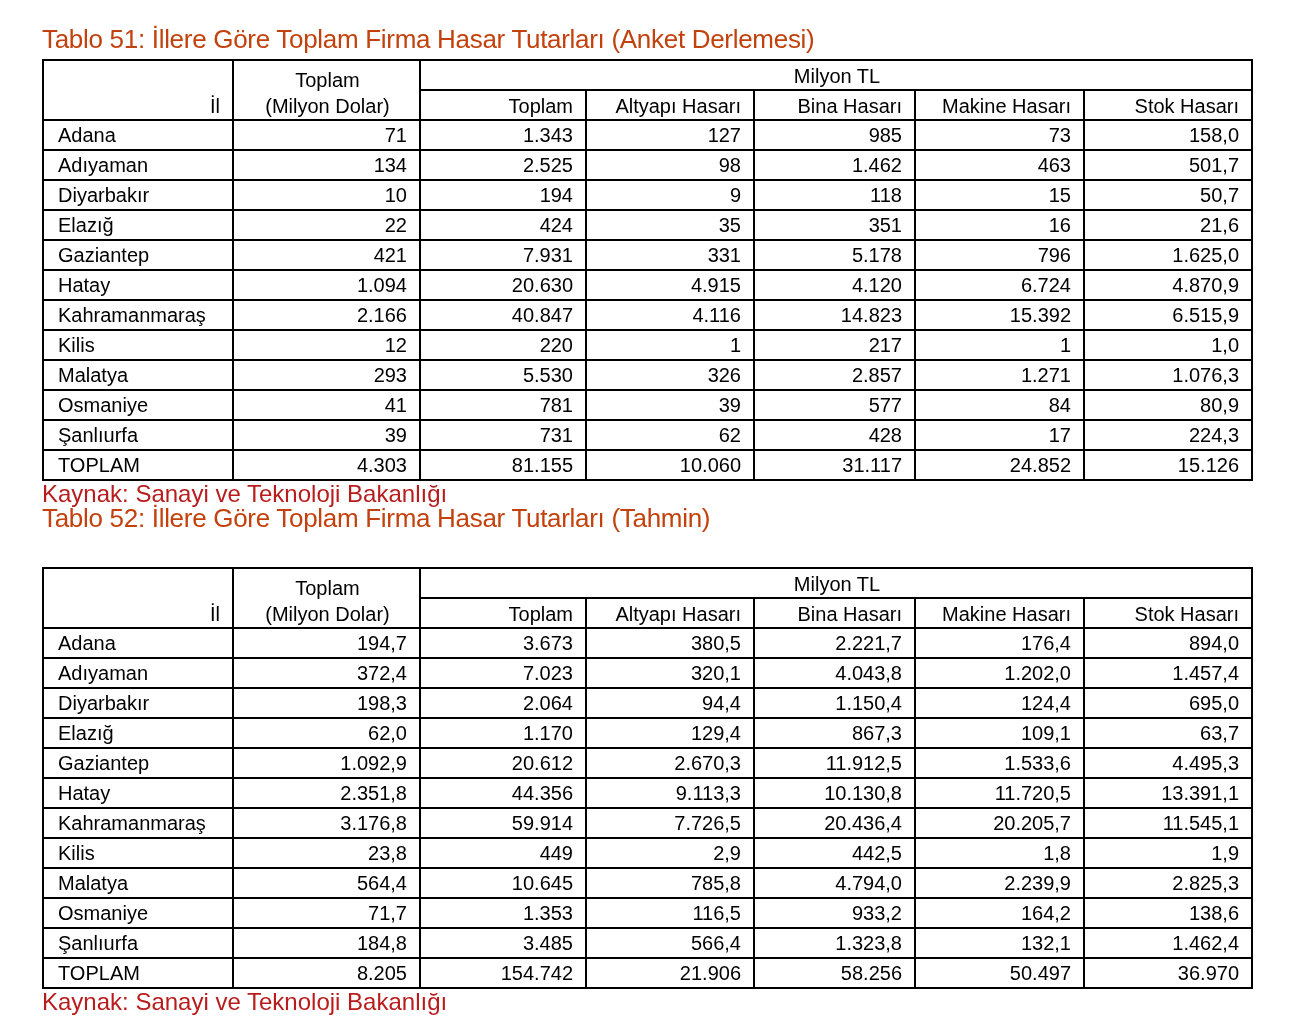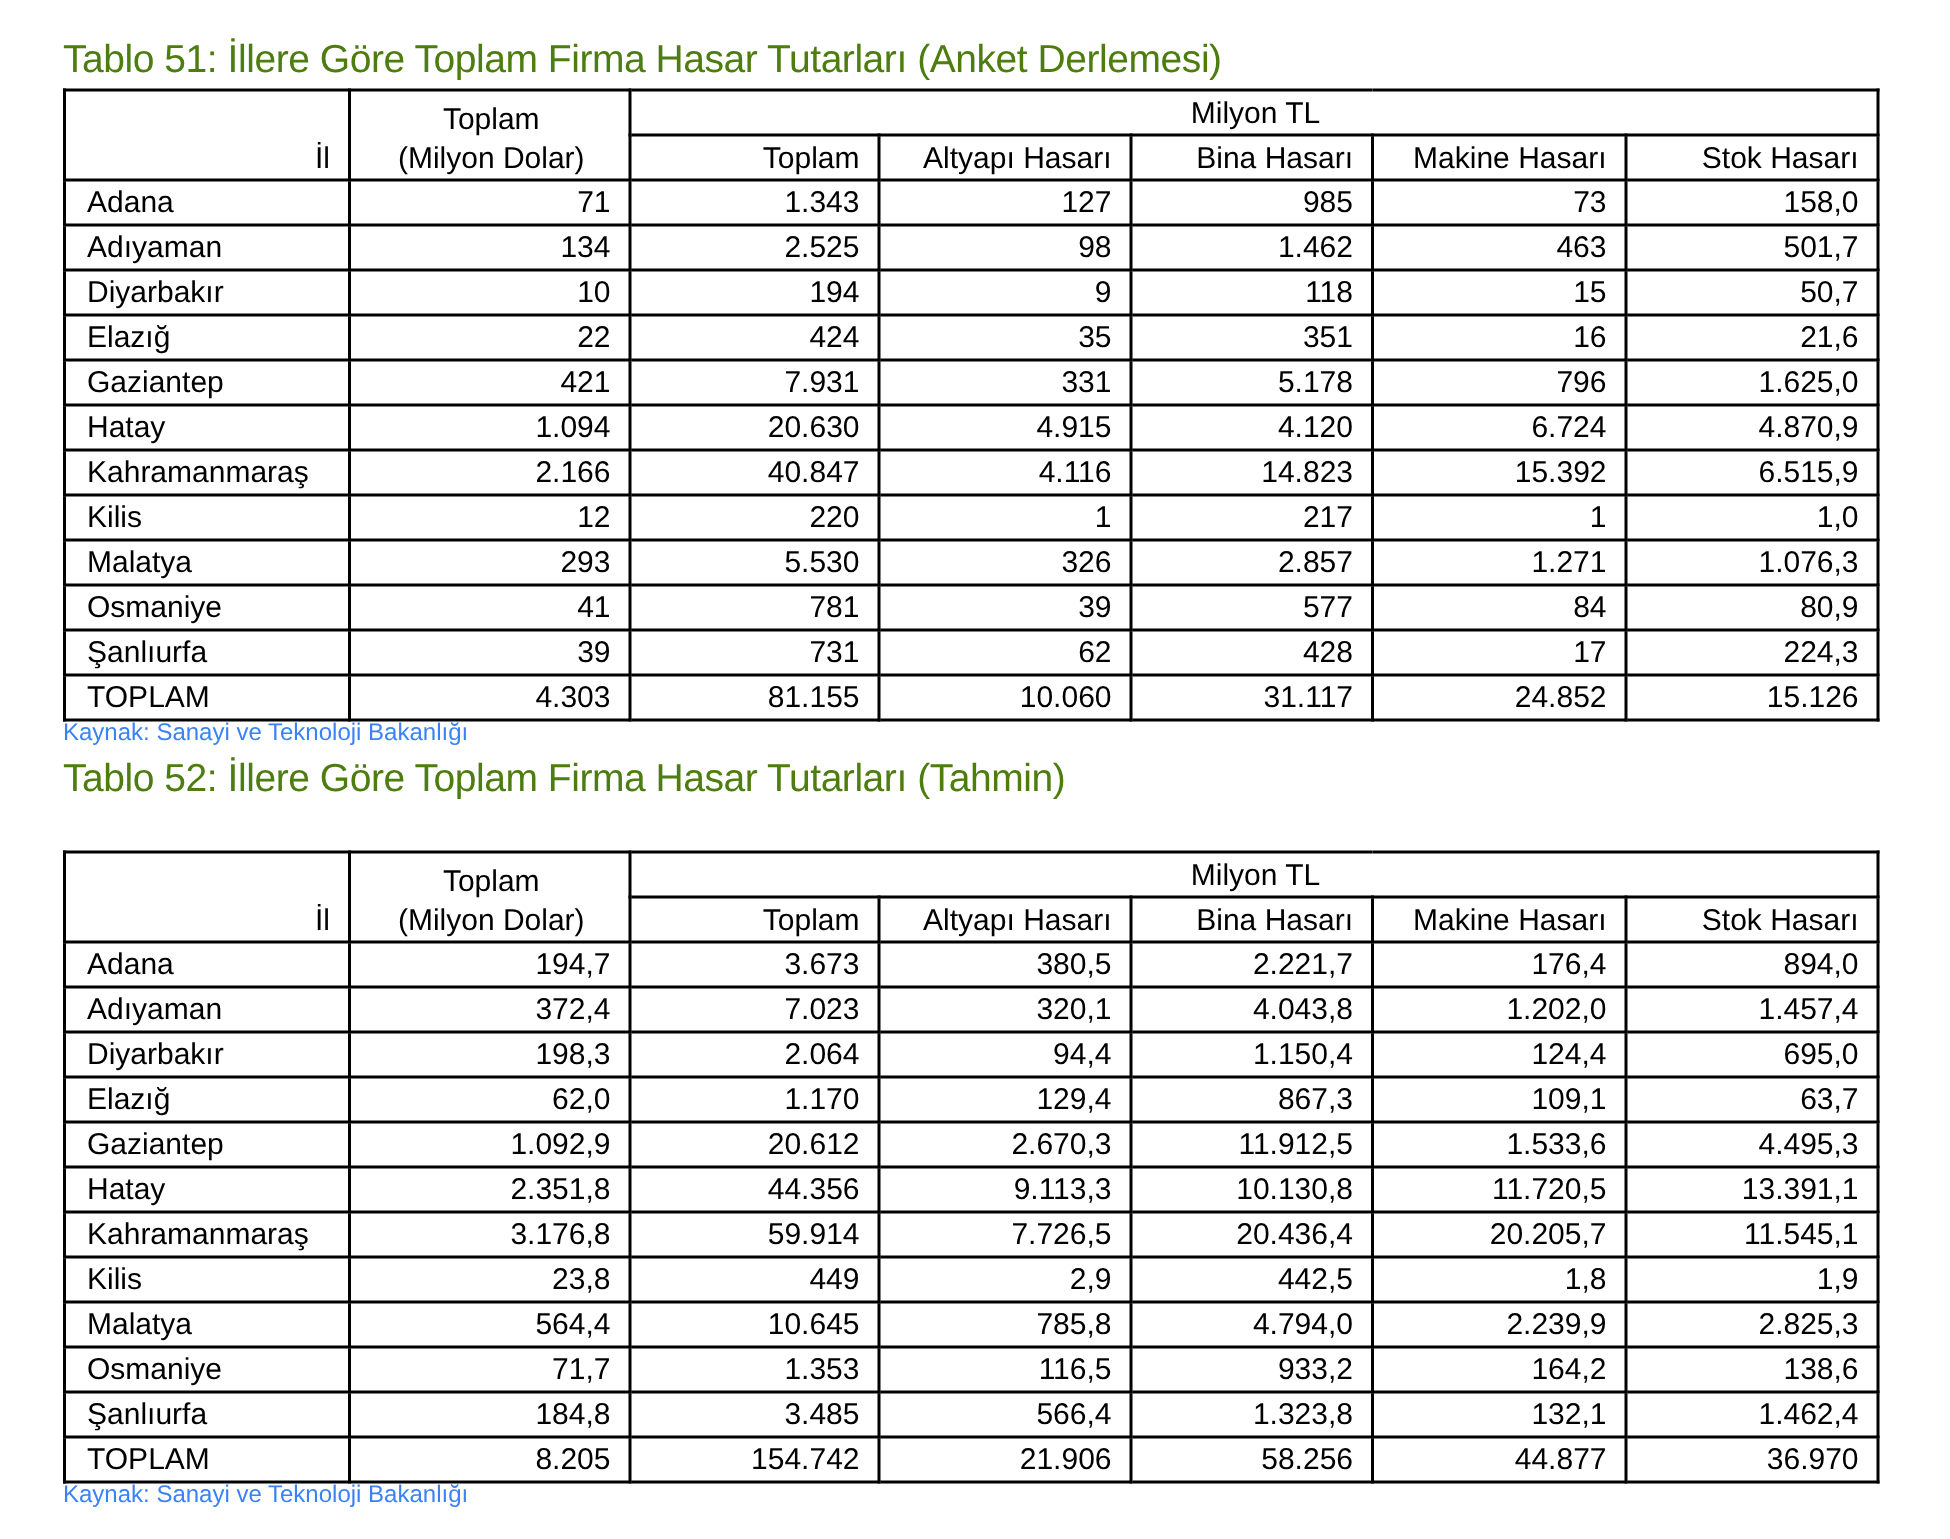--- a/index.html
+++ b/index.html
@@ -3,21 +3,21 @@
   <meta charset="utf-8">
   <style>
     html, body { margin: 0; padding: 0; background: #ffffff; }
     body {
       width: 1300px; height: 1026px; position: relative; overflow: hidden;
       font-family: "Liberation Sans", "DejaVu Sans", sans-serif;
       color: #000;
     }
     .title {
       position: absolute; left: 42px;
-      font-size: 26px; color: #4d7c0f; white-space: nowrap;
+      font-size: 26px; color: #c2410c; white-space: nowrap;
       letter-spacing: -0.3px;
     }
     .title .sub { }
     table.data {
       position: absolute; left: 42px;
       width: 1209px;
       border-collapse: collapse;
       table-layout: fixed;
       font-size: 20px;
     }
@@ -31,21 +31,21 @@
       overflow: hidden;
     }
     table.data th { vertical-align: bottom; }
     .num { text-align: right; }
     .left { text-align: left; margin-left: 16px; }
     .center { }
     .hdr-il { text-align: right; }
     .hdr-dolar { text-align: center; line-height: 28px; }
     .source {
       position: absolute; left: 42px;
-      font-size: 16px; color: #3b82f6;
+      font-size: 24px; color: #b91c1c;
     }
   </style>
 </head>
 <body>
 
 <div class="title" style="top:24px;">
   <span>Tablo 51: İllere Göre Toplam Firma Hasar Tutarları</span>
   <span class="sub">(Anket Derlemesi)</span>
 </div>
 
@@ -321,19 +321,19 @@
         <td class="num">1.323,8</td>
         <td class="num">132,1</td>
         <td class="num">1.462,4</td>
       </tr>
       <tr>
         <td class="left">TOPLAM</td>
         <td class="num">8.205</td>
         <td class="num">154.742</td>
         <td class="num">21.906</td>
         <td class="num">58.256</td>
-        <td class="num">44.877</td>
+        <td class="num">50.497</td>
         <td class="num">36.970</td>
       </tr>
     </tbody>
 </table>
 
 <div class="source" style="top:988px;">Kaynak: Sanayi ve Teknoloji Bakanlığı</div>
 
 </body></html>

